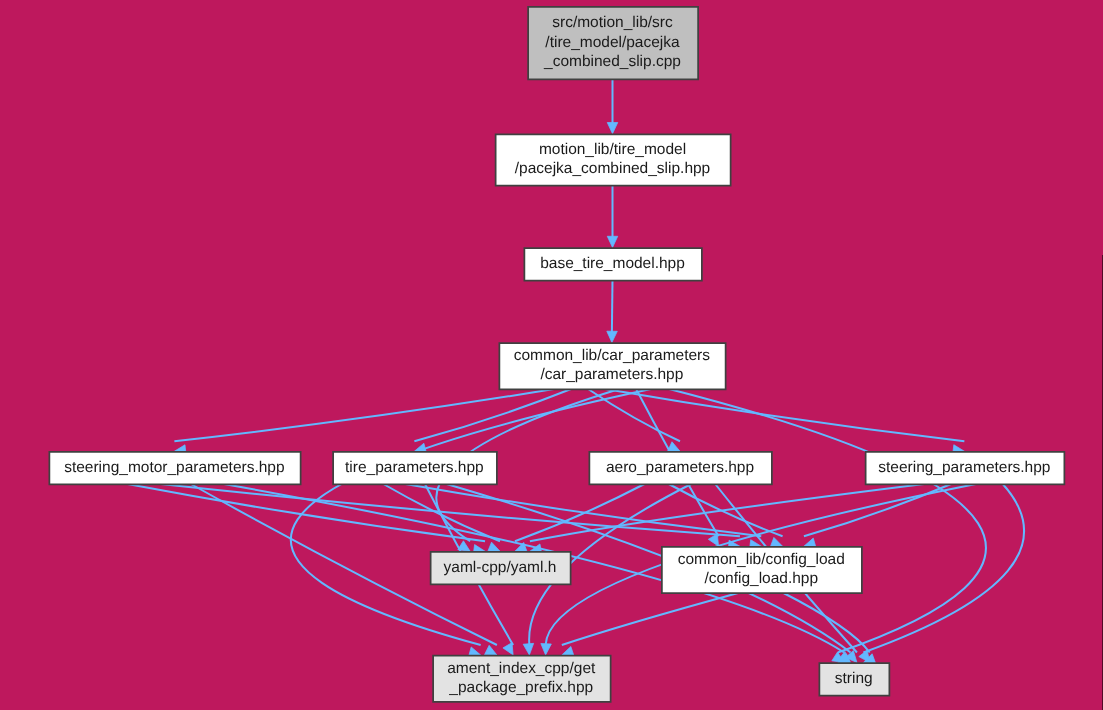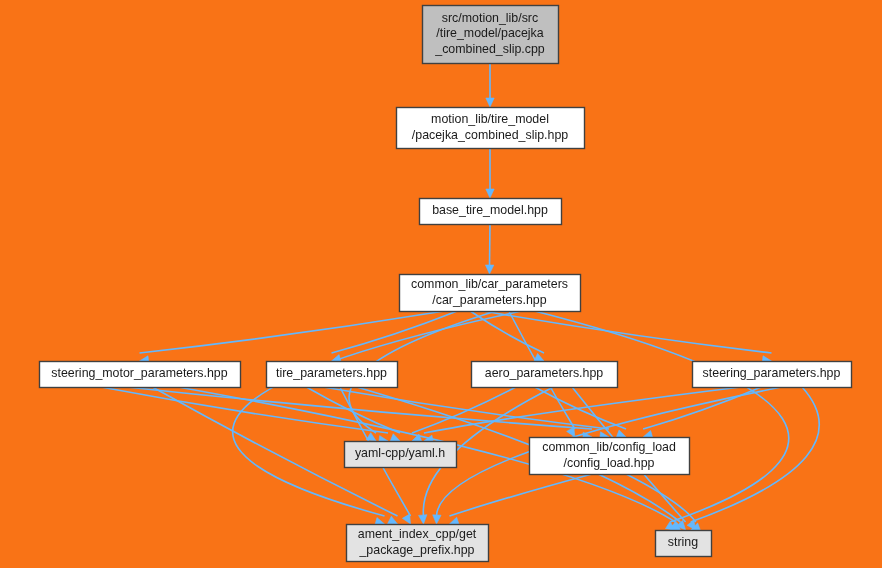--- a/index.html
+++ b/index.html
@@ -5,21 +5,21 @@
 <style>
   html, body {
     margin: 0;
     padding: 0;
     background: #000000;
   }
   #graph-root {
     position: relative;
     width: 882px;
     height: 568px;
-    background: #f97316;
+    background: #be185d;
     overflow: hidden;
     font-family: "Liberation Sans", sans-serif;
   }
   svg#graph-svg {
     position: absolute;
     left: 0;
     top: 0;
     width: 882px;
     height: 568px;
     display: block;

